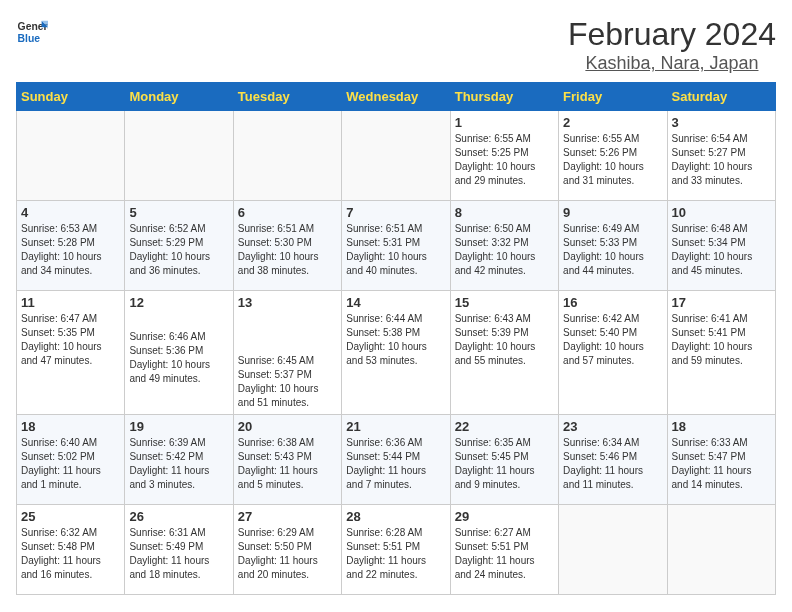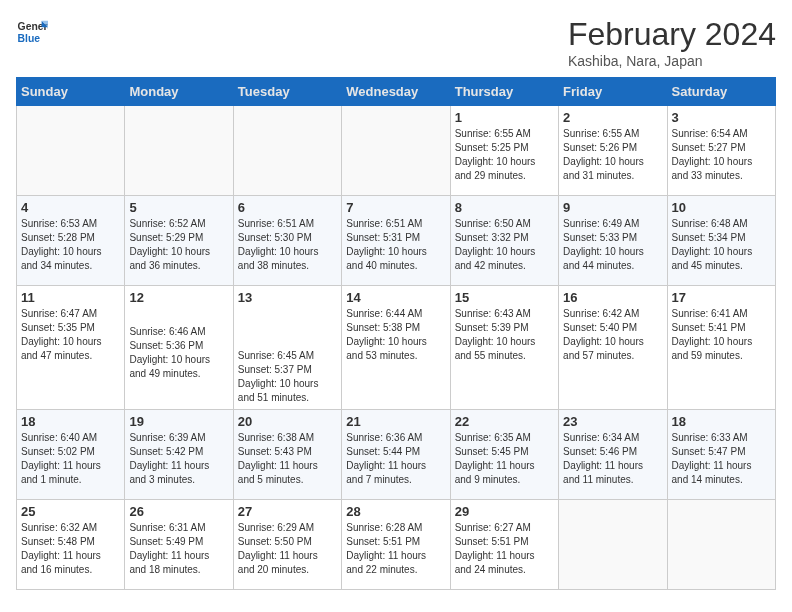--- a/index.html
+++ b/index.html
@@ -19,39 +19,40 @@
     .logo {
       display: flex;
       align-items: center;
       gap: 4px;
     }
     .logo-icon {
       width: 32px;
       height: 32px;
     }
     .title-block {
-      text-align: left;
+      text-align: center;
     }
     .calendar-title {
       font-size: 32px;
       font-weight: normal;
       color: #333;
     }
     .calendar-subtitle {
-      font-size: 14px;
+      font-size: 18px;
       color: #555;
+      text-decoration: underline;
     }
     table {
       width: 100%;
       border-collapse: collapse;
       table-layout: fixed;
     }
     thead th {
       background-color: #1a6bbf;
-      color: #e5e5e5;
+      color: #fde047;
       font-size: 13px;
       font-weight: bold;
       padding: 6px 4px;
       text-align: left;
       border: 1px solid #1a6bbf;
     }
     td {
       border: 1px solid #ccc;
       vertical-align: top;
       padding: 4px;

